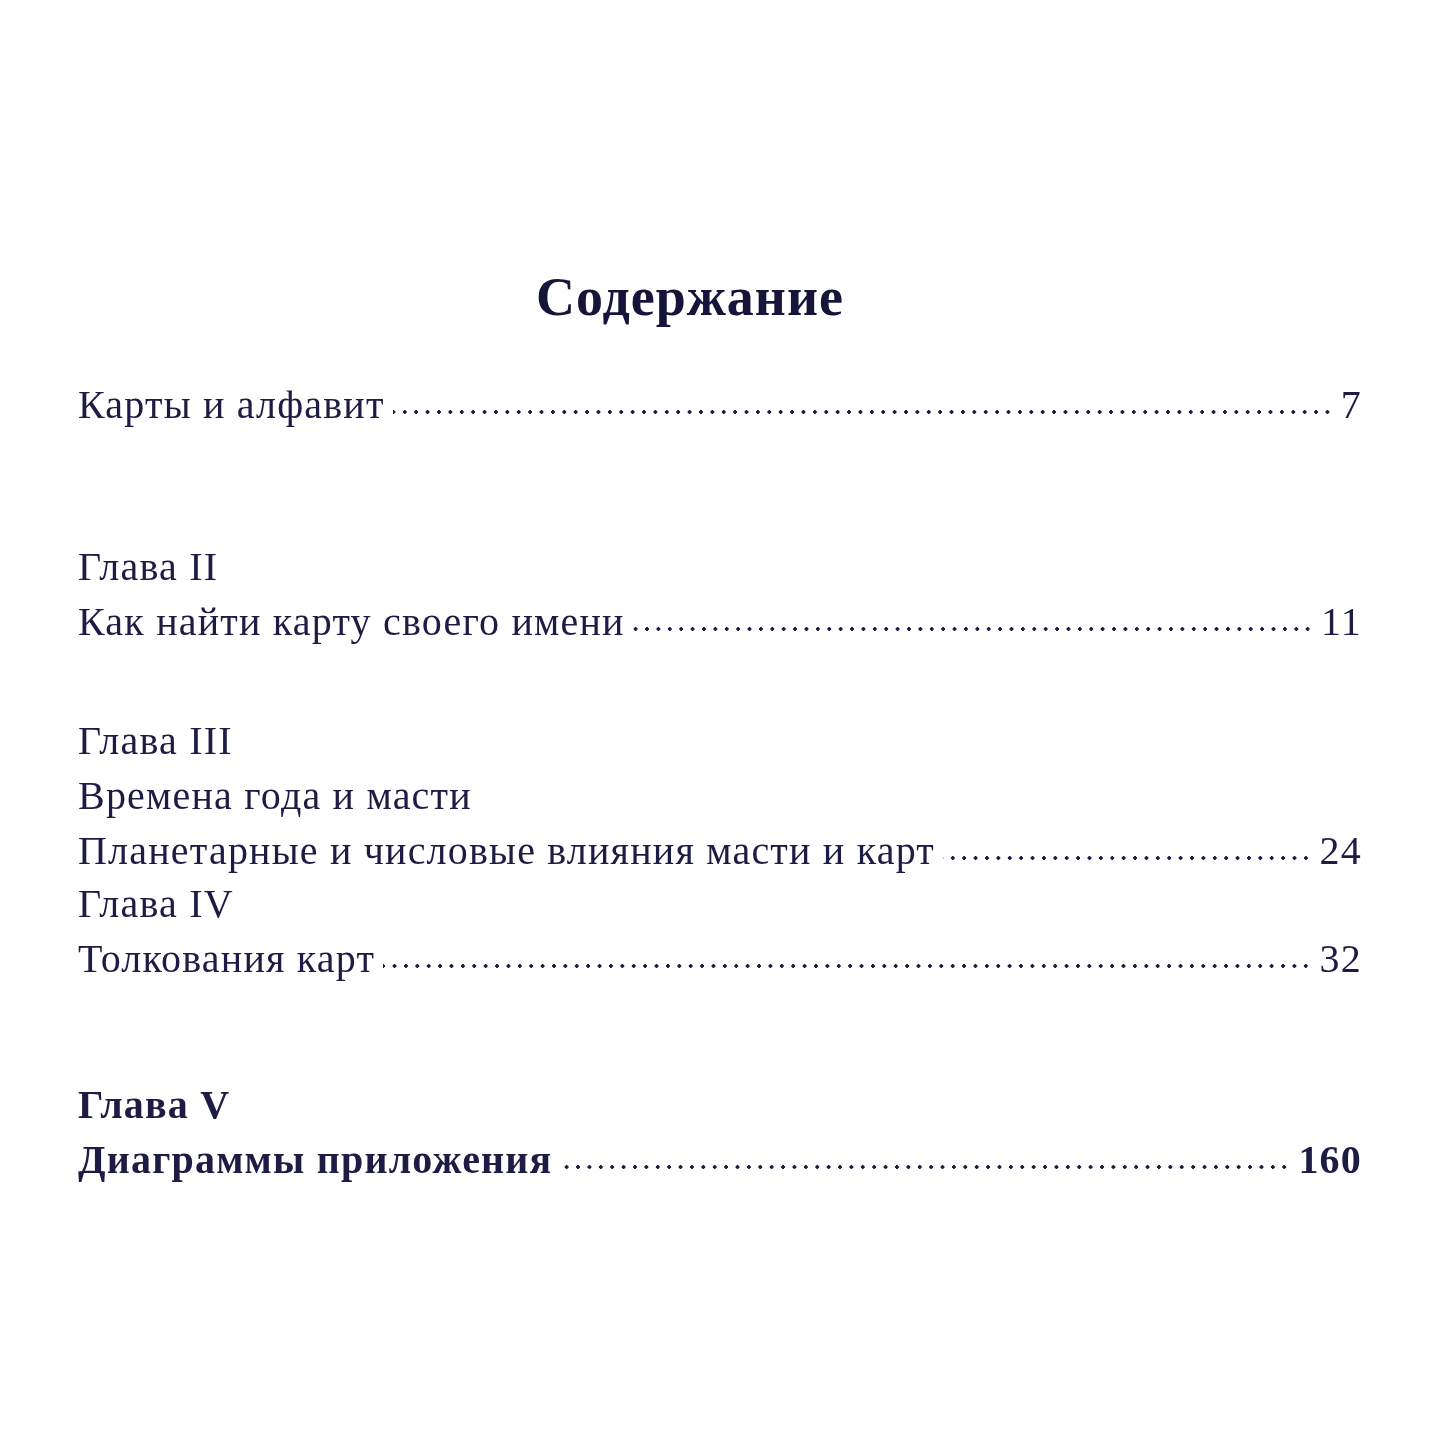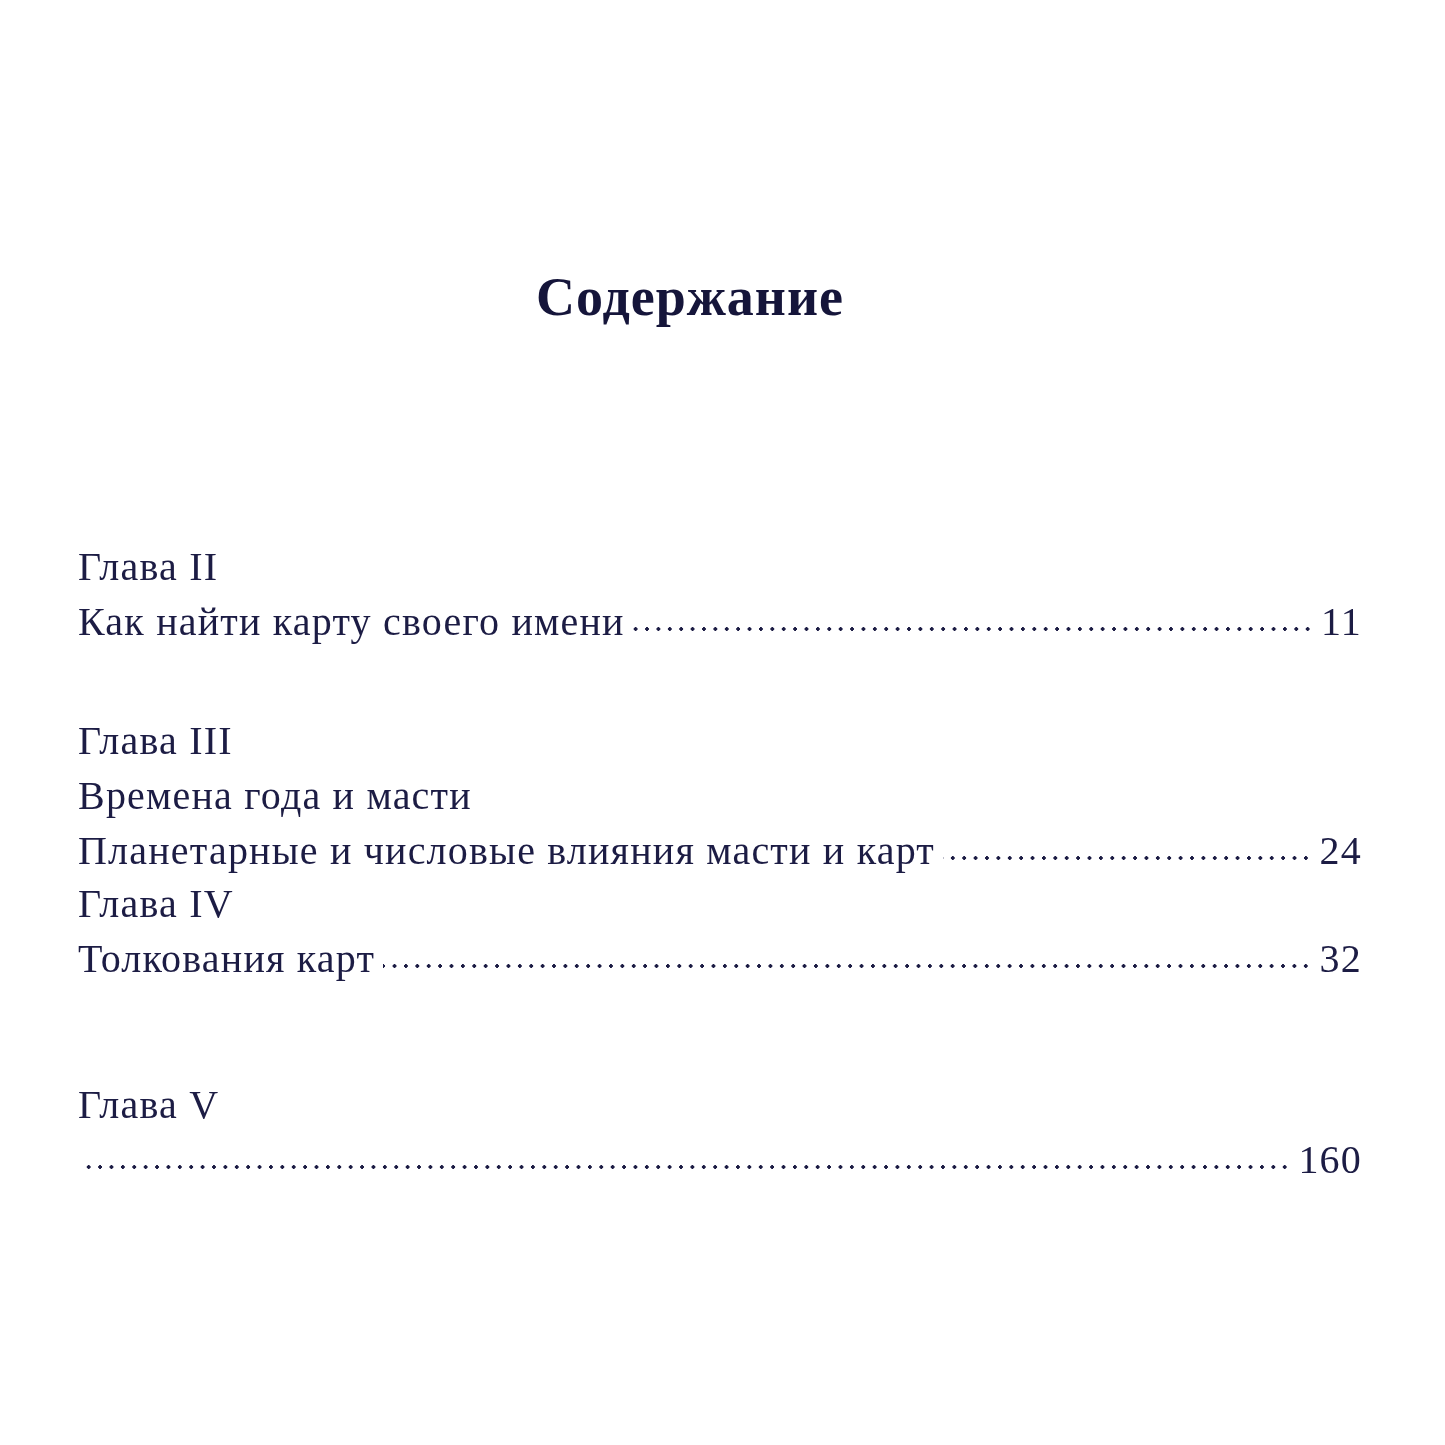--- a/index.html
+++ b/index.html
@@ -68,20 +68,25 @@
     }
   </style>
 </head>
 <body>
 
 <div class="page-title">Содержание</div>
 
 <div class="toc">
 
   <div class="group" style="top:377px;">
+    <div class="line">
+      <span class="text">Карты и алфавит</span>
+      <span class="leader"></span>
+      <span class="page">7</span>
+    </div>
   </div>
 
   <div class="group" style="top:539px;">
     <div class="line">
       <span class="text">Глава II</span>
     </div>
     <div class="line">
       <span class="text">Как найти карту своего имени</span>
       <span class="leader"></span>
       <span class="page">11</span>
@@ -106,23 +111,24 @@
     <div class="line">
       <span class="text">Глава IV</span>
     </div>
     <div class="line">
       <span class="text">Толкования карт</span>
       <span class="leader"></span>
       <span class="page">32</span>
     </div>
   </div>
 
-  <div class="group" style="top:1077px;">
+  <div class="group" style="top:1077px;font-weight:bold;">
     <div class="line">
       <span class="text">Глава V</span>
     </div>
     <div class="line">
+      <span class="text">Диаграммы приложения</span>
       <span class="leader"></span>
       <span class="page">160</span>
     </div>
   </div>
 
 </div>
 
 </body></html>

